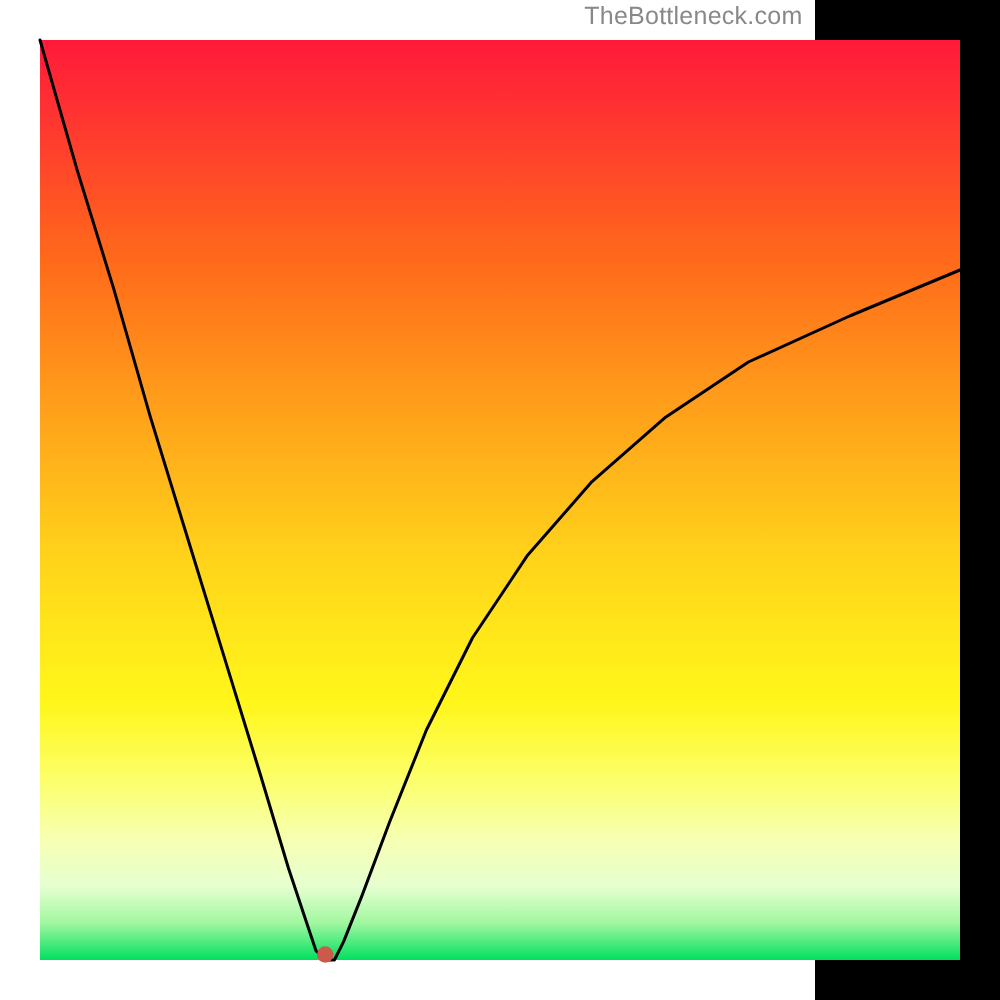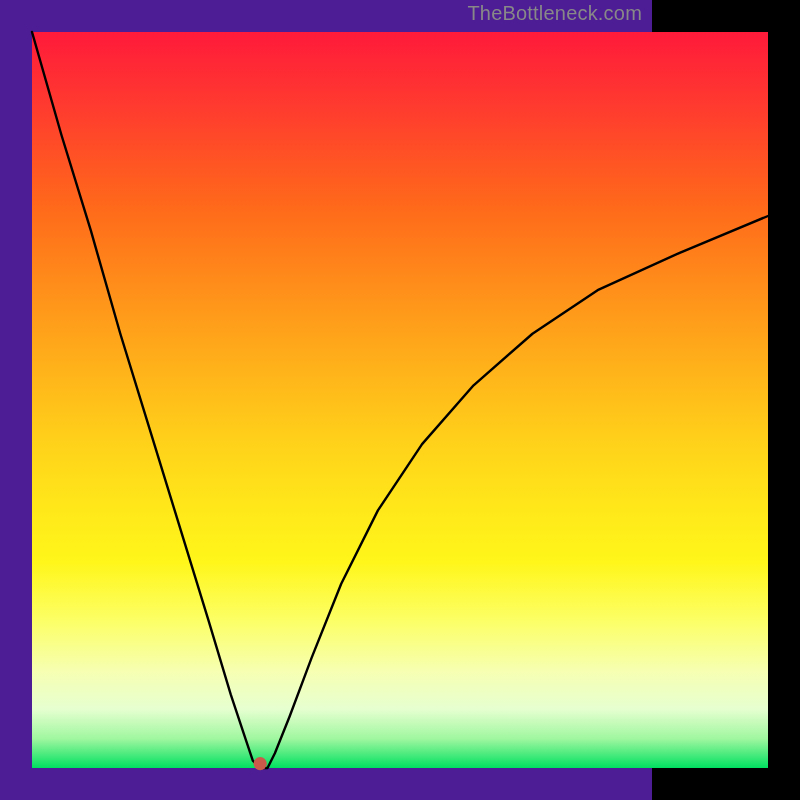--- a/index.html
+++ b/index.html
@@ -1,21 +1,21 @@
 <!DOCTYPE html>
 <html><head>
 <meta charset="utf-8">
 <style>
   * { margin: 0; padding: 0; box-sizing: border-box; }
   html, body { width: 800px; height: 800px; overflow: hidden; background: #000; }
   .frame {
     position: relative;
     width: 652px;
     height: 800px;
-    background: #4c1d95;
+    background: #ffffff;
   }
   .attribution {
     position: absolute;
     top: 2px;
     right: 10px;
     font-family: Arial, Helvetica, sans-serif;
     font-size: 20px;
     color: #888;
     font-weight: 500;
     letter-spacing: 0.2px;

